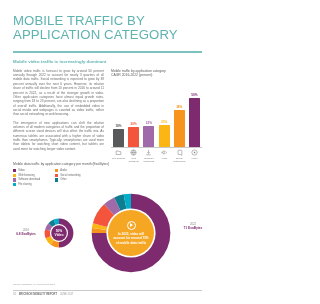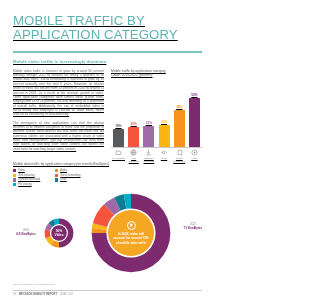--- a/index.html
+++ b/index.html
@@ -7,21 +7,20 @@
     width: 215px; height: 304px;
     background: #ffffff;
     font-family: "Liberation Sans", sans-serif;
     overflow: hidden;
   }
   .page {
     position: relative;
     width: 215px; height: 304px;
     background: #ffffff;
     padding: 0;
-    text-decoration: underline;
   }
 
   
   .header {
     padding: 14px 13px 0 13px;
   }
   .title {
     color: #5fb3b0;
     font-size: 13.2px;
     line-height: 14.2px;

